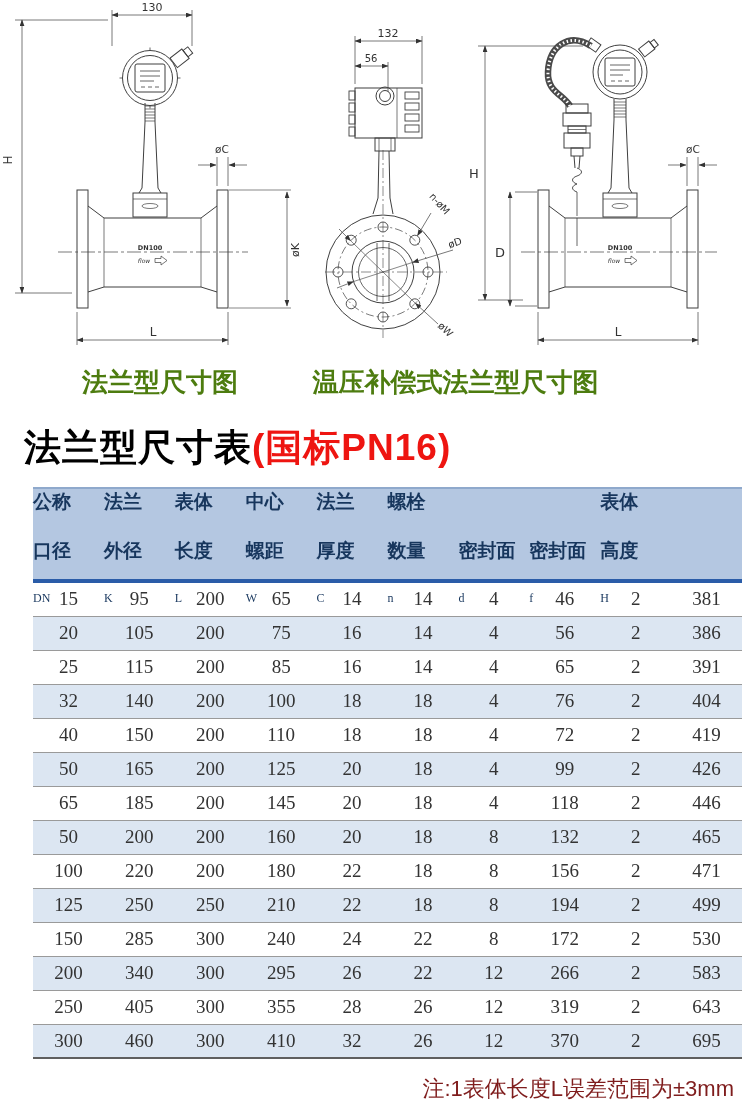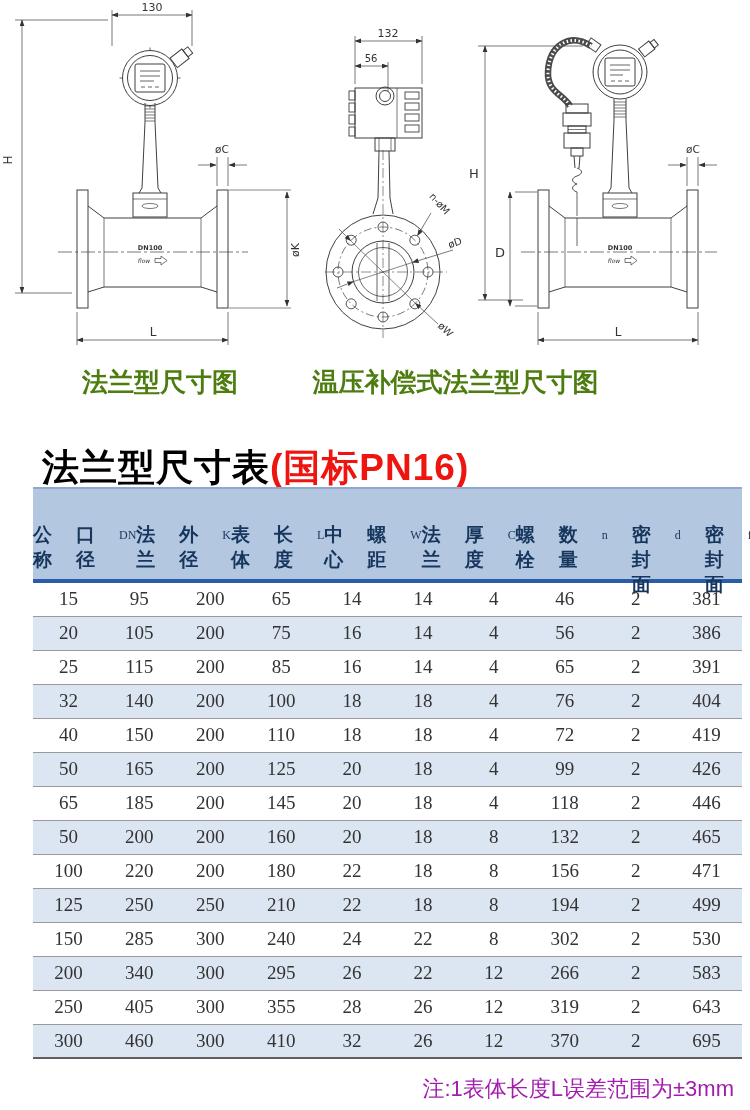--- a/index.html
+++ b/index.html
@@ -9,39 +9,39 @@
   .drawings{position:absolute;top:0;left:0;width:750px;height:362px;}
   .drawings svg{position:absolute;top:0;}
   svg text{font-family:"DejaVu Sans",sans-serif;fill:#333;}
   svg .dn{font-weight:bold;}
   svg .it{font-style:italic;}
   .cap{position:absolute;top:366px;height:32px;line-height:32px;text-align:center;
        font-size:26px;font-weight:600;color:#4d7c0f;white-space:nowrap;}
   .cap1{left:55px;width:210px;}
   .cap2{left:298px;width:315px;}
   
-  .title{position:absolute;top:423px;left:42px;font-size:37px;font-weight:700;color:#000;
-         white-space:nowrap;letter-spacing:1px;margin-top:20px;}
+  .title{position:absolute;top:423px;left:24px;font-size:37px;font-weight:700;color:#000;
+         white-space:nowrap;letter-spacing:1px;}
   .title .red{color:#ee1511;font-weight:600;}
   
   .tbl{position:absolute;top:487px;left:33px;width:709px;}
   .thead{display:grid;grid-template-columns:repeat(10,1fr);box-sizing:border-box;height:96px;
          background:#b4c7e1;border-top:2px solid #8fa9cc;border-bottom:4px solid #2a5ca8;
          align-items:center;}
-  .th{display:flex;flex-direction:row;align-items:flex-end;color:#17365d;gap:24px;}
+  .th{display:flex;flex-direction:column;align-items:flex-start;color:#17365d;gap:24px;}
   .th .l1,.th .l2{font-size:19px;font-weight:700;height:25px;line-height:25px;}
   .th .lt{font-family:"Liberation Serif",serif;font-weight:400;font-size:12px;height:23px;line-height:23px;}
   .trow{display:grid;grid-template-columns:repeat(10,1fr);box-sizing:border-box;height:34px;
         line-height:32px;border-bottom:1.5px solid #9a9a9a;text-align:center;
         font-family:"Liberation Serif",serif;font-size:19px;color:#333;}
   .trow.alt{background:#dce6f2;}
   .trow:last-child{border-bottom:2.5px solid #5f5f5f;}
   .td{overflow:hidden;}
   
-  .note{position:absolute;top:1074px;right:16px;font-size:22px;color:#a21caf;white-space:nowrap;}
+  .note{position:absolute;top:1074px;right:16px;font-size:22px;color:#7f1d1d;white-space:nowrap;}
 </style>
 </head>
 <body>
 
 <div class="page">
 
   <div class="drawings">
 
     <svg style="left:0px" width="312" height="362" viewBox="0 0 312 362">
       <defs>
@@ -420,21 +420,21 @@
           <div class="td">499</div>
         </div>
         <div class="trow">
           <div class="td">150</div>
           <div class="td">285</div>
           <div class="td">300</div>
           <div class="td">240</div>
           <div class="td">24</div>
           <div class="td">22</div>
           <div class="td">8</div>
-          <div class="td">302</div>
+          <div class="td">172</div>
           <div class="td">2</div>
           <div class="td">530</div>
         </div>
         <div class="trow alt">
           <div class="td">200</div>
           <div class="td">340</div>
           <div class="td">300</div>
           <div class="td">295</div>
           <div class="td">26</div>
           <div class="td">22</div>

